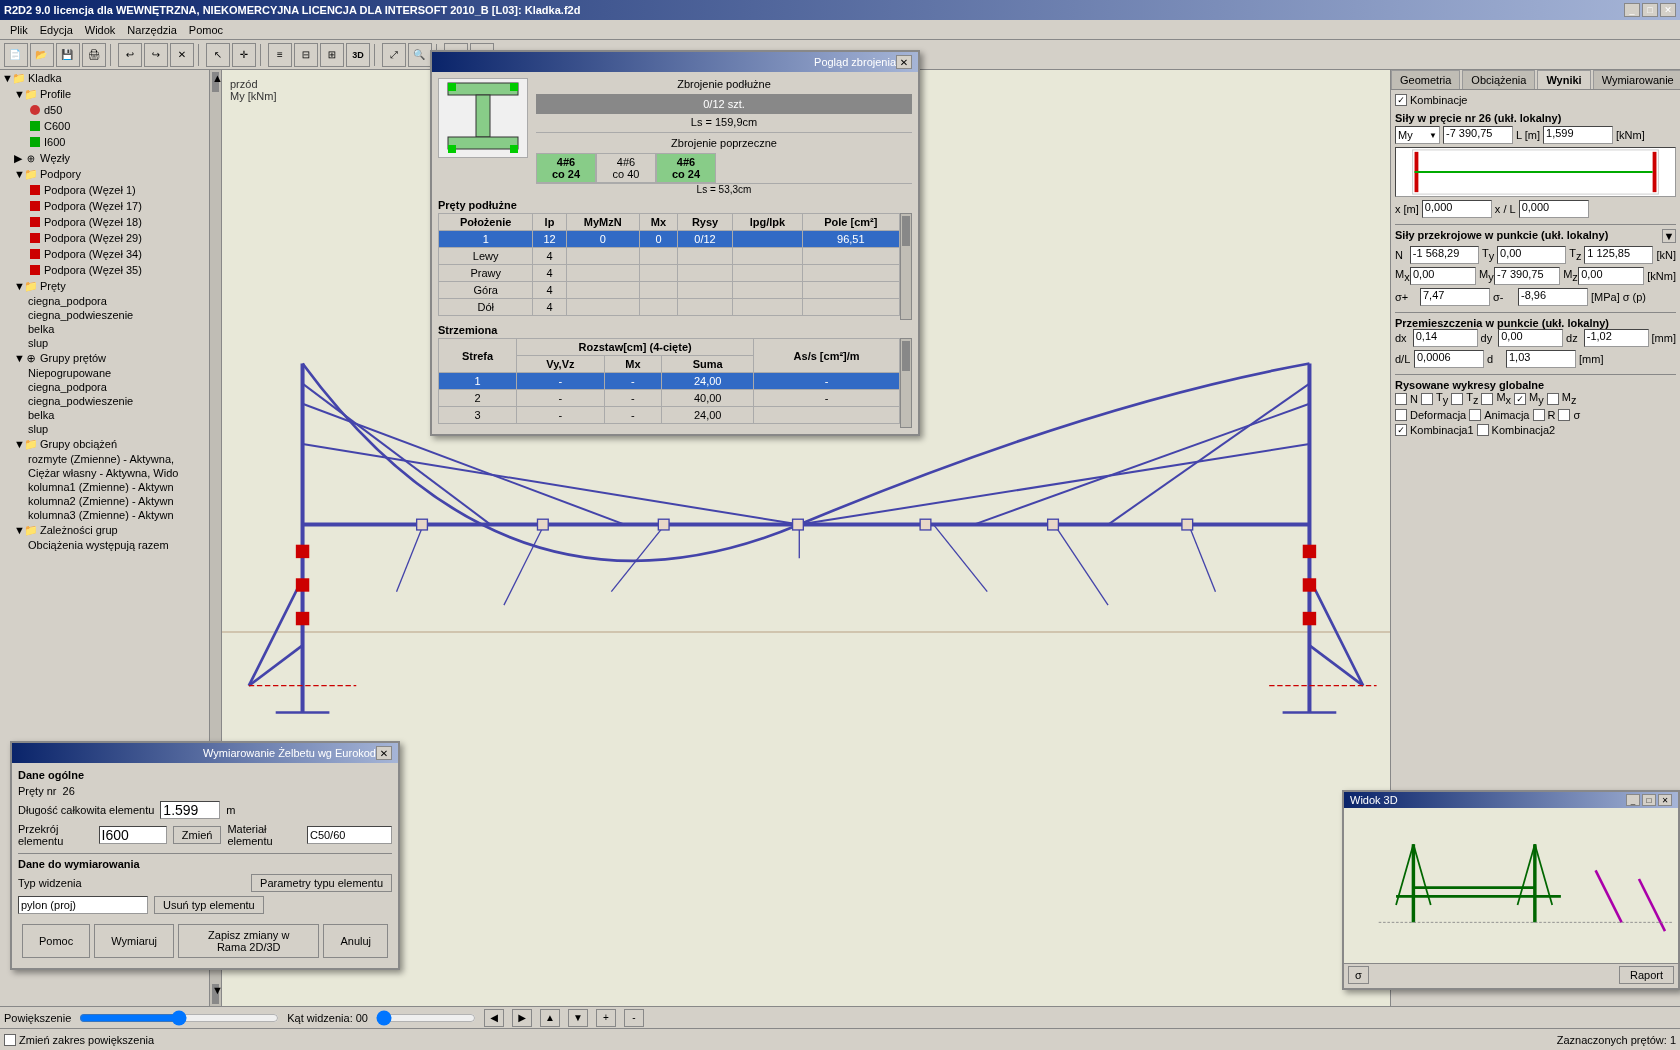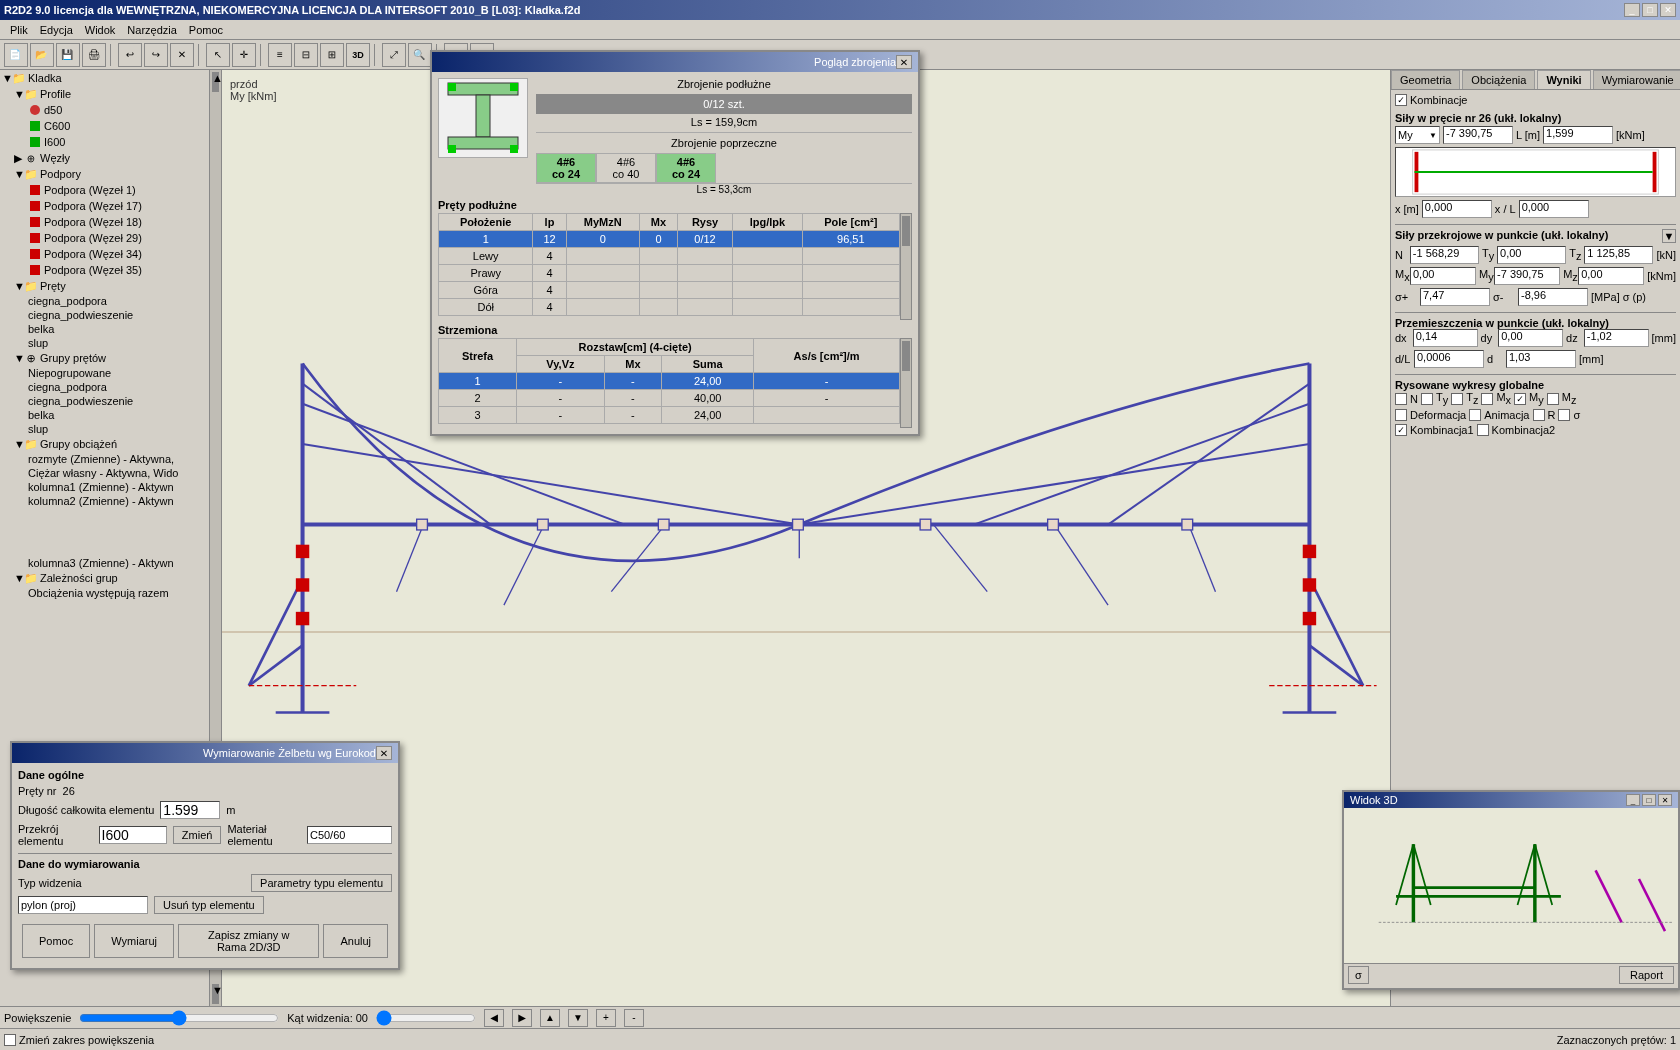--- a/index.html
+++ b/index.html
@@ -376,21 +376,21 @@
     </div>
     <div class="tree-item" style="padding-left:28px;">
       <span>Ciężar własny - Aktywna, Wido</span>
     </div>
     <div class="tree-item" style="padding-left:28px;">
       <span>kolumna1 (Zmienne) - Aktywn</span>
     </div>
     <div class="tree-item" style="padding-left:28px;">
       <span>kolumna2 (Zmienne) - Aktywn</span>
     </div>
-    <div class="tree-item" style="padding-left:28px;margin-top:48px;">
+    <div class="tree-item" style="padding-left:28px;">
       <span>kolumna3 (Zmienne) - Aktywn</span>
     </div>
     <div class="tree-item" style="padding-left:14px;">
       <span class="tree-expand">▼</span>
       <span class="tree-icon">📁</span>
       <span>Zależności grup</span>
     </div>
     <div class="tree-item" style="padding-left:28px;">
       <span>Obciążenia występują razem</span>
     </div>

